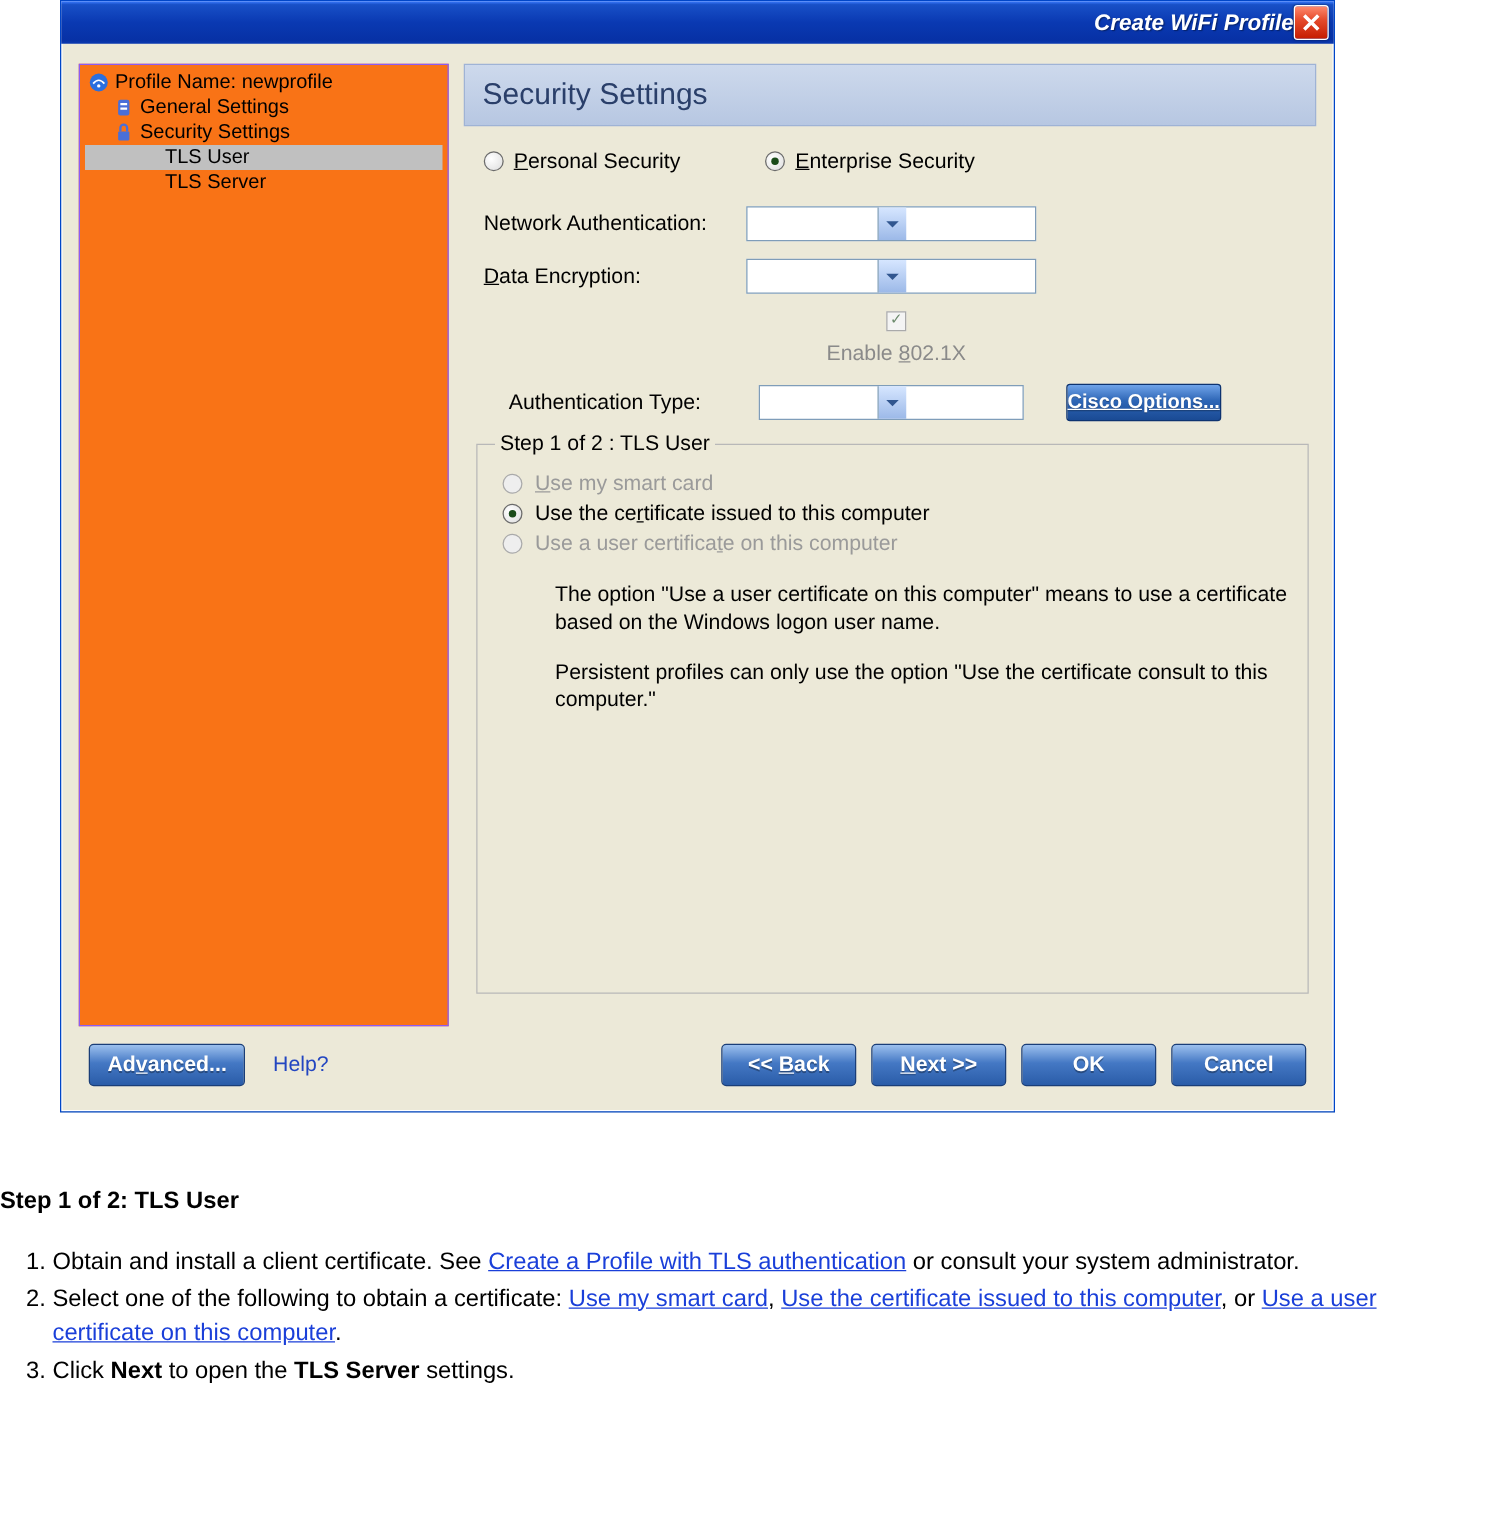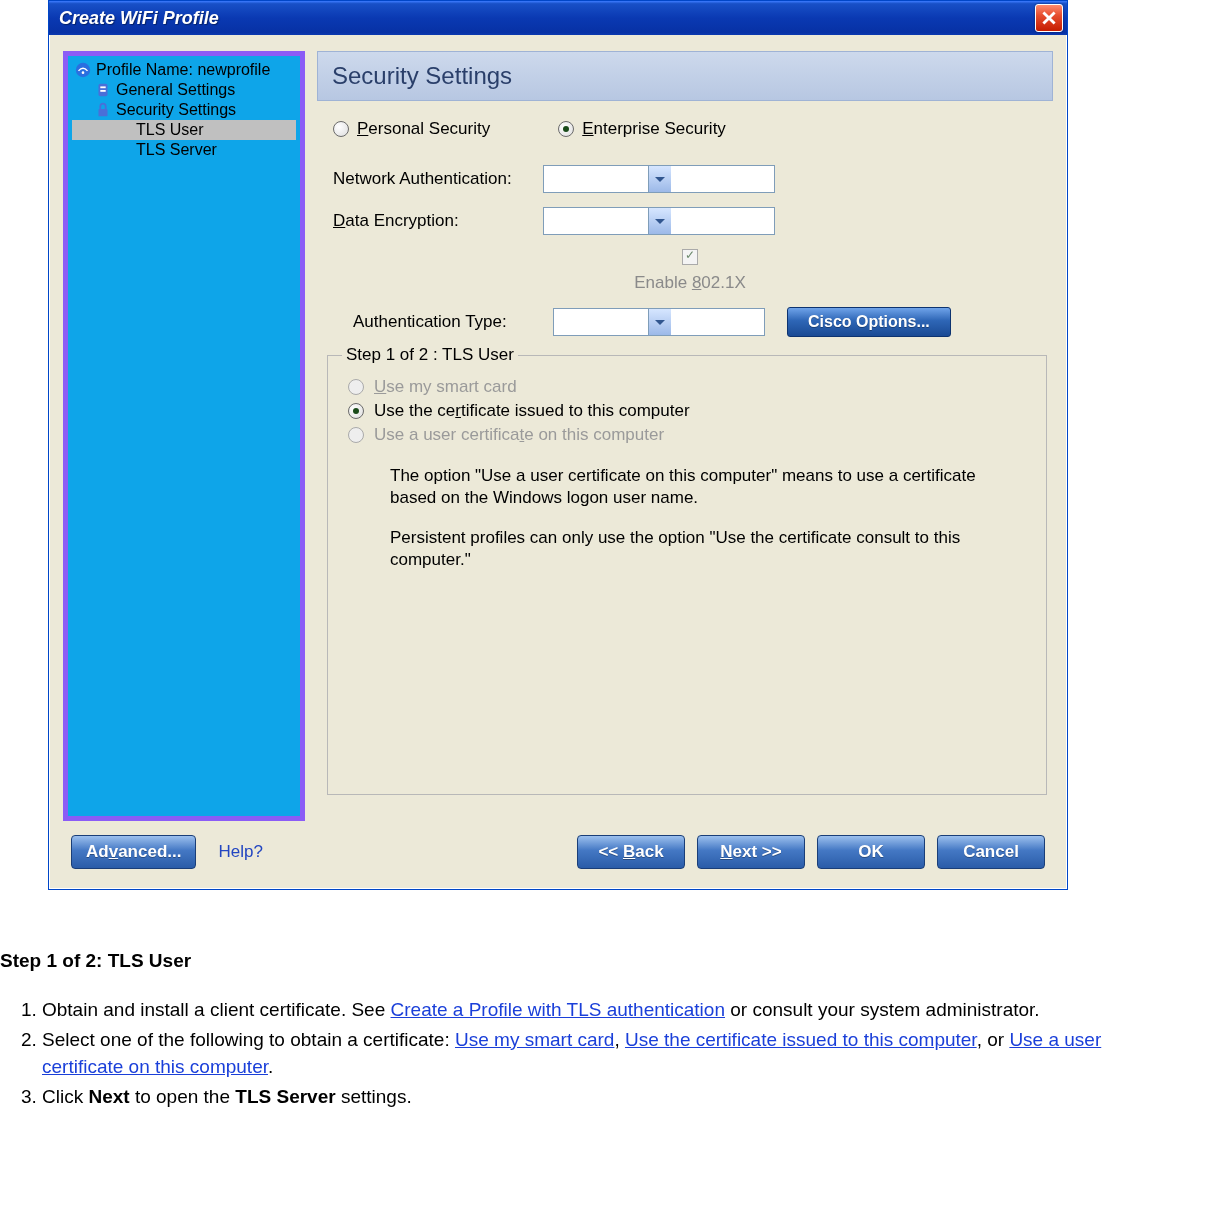--- a/index.html
+++ b/index.html
@@ -23,42 +23,42 @@
     background: linear-gradient(to bottom, #3c7bff 0%, #1850c7 8%, #0a39b2 50%, #0731a5 92%, #0b39b0 100%);
     display:flex;
     align-items:center;
     padding: 0 4px 0 10px;
     color:#fff;
     font-weight:bold;
     font-size:18px;
     font-style: italic;
     text-shadow: 1px 1px 1px rgba(0,0,0,.4);
   }
-  .titlebar .title { flex:1; }
+  .titlebar .title { flex:1;text-align:right; }
   .close-btn {
     width:26px; height:26px;
     background: linear-gradient(to bottom, #ff8a6e, #e64d2e 40%, #c51c00);
     border:1px solid #fff;
     border-radius:3px;
     display:flex; align-items:center; justify-content:center;
     color:#fff; font-weight:bold;
     box-shadow: 0 0 2px rgba(0,0,0,.5);
   }
   .close-btn svg { width:14px; height:14px; }
   .client {
     padding: 16px 14px 10px 14px;
   }
   .panes {
     display:flex;
     gap: 12px;
   }
   .tree {
-    background:#0ea5e9;
-    border: 5px solid #8b5cf6;
-    width: 242px;
+    background:#f97316;
+    border: 1px solid #8b5cf6;
+    width: 296px;
     height: 770px;
     padding: 4px 4px;
     font-size: 16px;
     color:#000;
     box-sizing:border-box;
   }
   .tree-row {
     display:flex; align-items:center; gap:4px;
     padding:1px 2px;
     white-space:nowrap;
@@ -138,27 +138,28 @@
   .xpcheck.checked::after {
     content:"✓"; font-size:12px; line-height:12px; color:#6c8a6c;
     position:absolute; top:-1px;
   }
   .auth-row {
     display:flex; align-items:center; gap:10px;
     margin: 0 0 8px 30px;
   }
   .auth-row .field-label { width: 190px; }
   .cisco-btn {
-    margin-left: 12px;
-    height:30px; padding: 0 20px;
+    margin-left: 24px;
+    height:30px; padding: 0 0;
     background: linear-gradient(to bottom, #6fa3e9, #2e66b6 45%, #1a4a94);
     border:1px solid #0d3370;
     color:#fff; font-weight:bold; font-size:16px;
     border-radius:3px;
     text-shadow: 0 1px 0 rgba(0,0,0,.3);
+    text-decoration: underline;
   }
   fieldset.step {
     border:1px solid #b8b8b8;
     margin: 0 0 0 4px;
     padding: 8px 14px 14px 14px;
     height: 450px;
     box-sizing:border-box;
   }
   fieldset.step legend { font-size:17px; padding:0 4px; color:#000; }
   .step .radio-opt { margin: 4px 0 4px 6px; gap:10px; }

